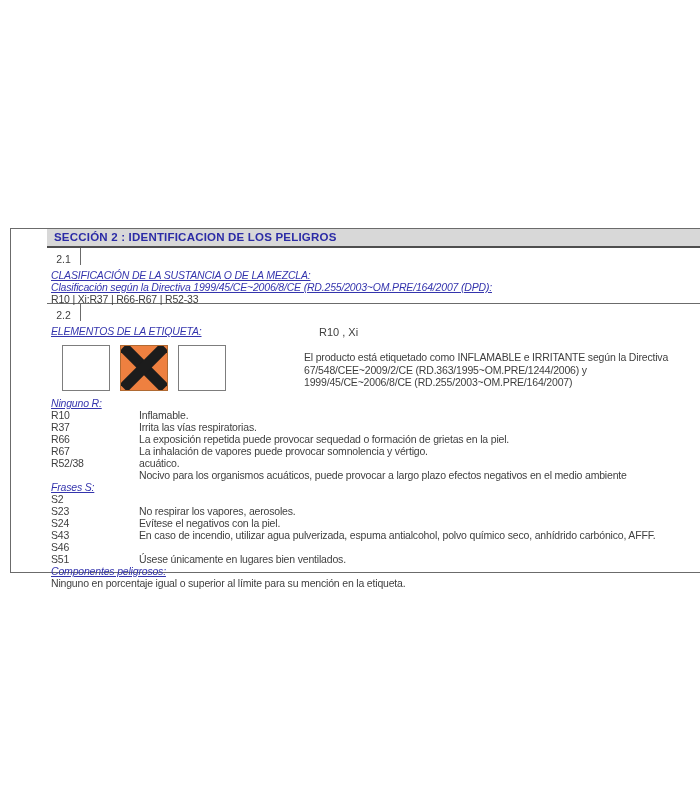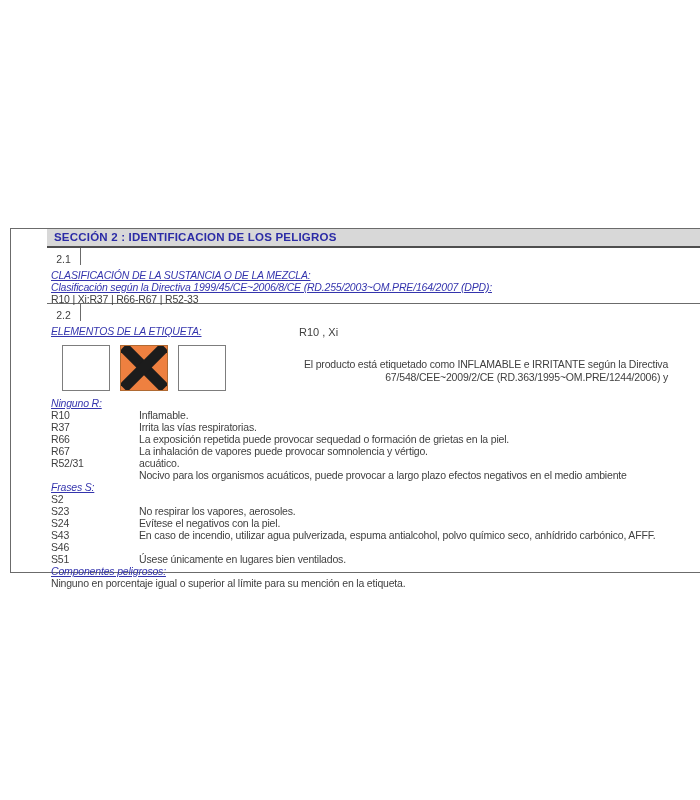--- a/index.html
+++ b/index.html
@@ -33,38 +33,38 @@
   .cell{
     flex:1;min-width:0;position:relative;
     padding:4px 0 0 4px;
     font-size:10.5px;line-height:12px;letter-spacing:-0.18px;
     color:var(--body_text);
   }
   .blue{color:var(--link_blue);}
   .u{text-decoration:underline;font-style:italic;}
   .dark{color:var(--body_text);}
   .nowrap{white-space:nowrap;}
-  .risk-summary{position:absolute;left:252px;top:5px;font-size:11px;letter-spacing:0;}
+  .risk-summary{position:absolute;left:272px;top:5px;font-size:11px;letter-spacing:0;}
   .boxes{display:flex;margin:8px 0 6px 11px;}
   .pbox{
     width:46px;height:44px;flex:none;
     border:1px solid var(--box_border);
     background:#ffffff;margin-right:10px;
     position:relative;overflow:hidden;
   }
   .pbox.orange{background:var(--pictogram_orange);border-color:var(--pictogram_border);}
   .xbar{
     position:absolute;left:-6px;top:16px;width:58px;height:11px;
     background:var(--pictogram_cross);
   }
   .xbar.b1{transform:rotate(45deg);}
   .xbar.b2{transform:rotate(-45deg);}
   .para{
-    position:absolute;left:257px;top:37px;
-    line-height:12.5px;letter-spacing:-0.18px;text-align:right;
+    position:absolute;left:257px;top:30px;
+    line-height:12.5px;letter-spacing:-0.18px;
   }
   .frase{display:flex;}
   .frase .code{width:88px;flex:none;}
   .frase .desc{flex:1;min-width:0;}
 </style>
 </head>
 <body>
 
 <div class="sds-table">
 
@@ -93,20 +93,21 @@
         <div class="pbox orange">
           <div class="xbar b1"></div>
           <div class="xbar b2"></div>
         </div>
         <div class="pbox"></div>
       </div>
 
       <div class="para dark">
         <div class="nowrap">El producto está etiquetado como INFLAMABLE e IRRITANTE según la Directiva</div>
         <div class="nowrap">67/548/CEE~2009/2/CE (RD.363/1995~OM.PRE/1244/2006) y</div>
+        <div class="nowrap">1999/45/CE~2006/8/CE (RD.255/2003~OM.PRE/164/2007)</div>
       </div>
 
       <div class="blue u nowrap">Ninguno R:</div>
 
       <div class="frase">
         <div class="code">R10</div>
         <div class="desc nowrap">Inflamable.</div>
       </div>
       <div class="frase">
         <div class="code">R37</div>
@@ -114,21 +115,21 @@
       </div>
       <div class="frase">
         <div class="code">R66</div>
         <div class="desc nowrap">La exposición repetida puede provocar sequedad o formación de grietas en la piel.</div>
       </div>
       <div class="frase">
         <div class="code">R67</div>
         <div class="desc nowrap">La inhalación de vapores puede provocar somnolencia y vértigo.</div>
       </div>
       <div class="frase">
-        <div class="code">R52/31</div>
+        <div class="code">R52/38</div>
         <div class="desc">
           <div class="nowrap">acuático.</div>
           <div class="nowrap">Nocivo para los organismos acuáticos, puede provocar a largo plazo efectos negativos en el medio ambiente</div>
         </div>
       </div>
 
       <div class="blue u nowrap">Frases S:</div>
 
       <div class="frase">
         <div class="code">S2</div>

